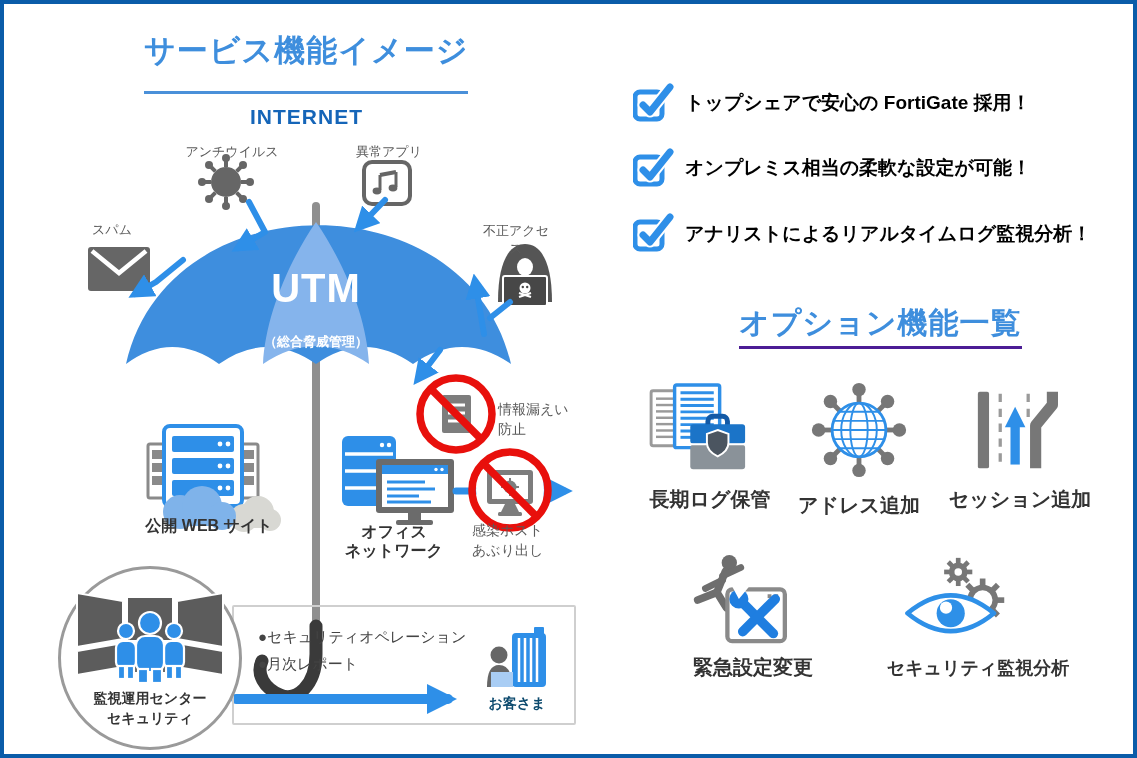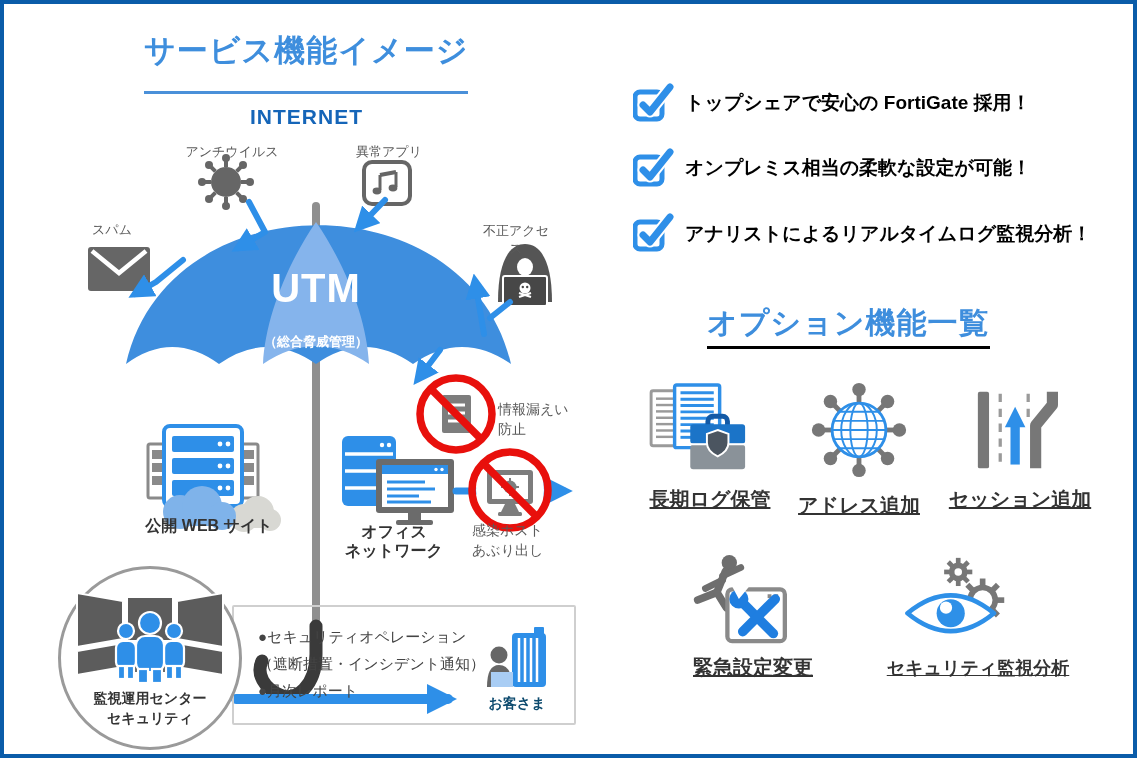--- a/index.html
+++ b/index.html
@@ -23,24 +23,24 @@
   .soc-circle{
     left:54px;top:562px;width:178px;height:178px;border:3px solid #9a9a9a;border-radius:50%;
     background:#fff;z-index:6;
   }
   .soc-label{left:0;top:119px;width:178px;font-size:14px;font-weight:bold;color:#333;line-height:20px;}
   .ops-box{left:228px;top:601px;width:340px;height:116px;border:2px solid #cfcfcf;border-radius:2px;z-index:2;}
   .ops-lines{left:254px;top:619px;font-size:15px;color:#444;line-height:27px;z-index:3;}
   .customer-label{left:478px;top:691px;width:70px;font-size:14px;font-weight:bold;color:#0c4a6e;z-index:4;}
   .check-row-text{font-size:19px;font-weight:600;color:#000000;z-index:2;white-space:nowrap;}
   .options-title{
-    left:703px;top:299px;font-size:30px;font-weight:bold;color:#3e8edd;letter-spacing:1px;
-    border-bottom:3px solid #000000;padding-bottom:2px;z-index:2;
+    left:735px;top:299px;font-size:30px;font-weight:bold;color:#3e8edd;letter-spacing:1px;
+    border-bottom:3px solid #4c1d95;padding-bottom:2px;z-index:2;
   }
-  .opt-label{font-size:20px;font-weight:bold;color:#333;z-index:2;white-space:nowrap;text-decoration:underline;}
+  .opt-label{font-size:20px;font-weight:bold;color:#333;z-index:2;white-space:nowrap;}
   svg{display:block;}
 </style>
 </head>
 <body>
 
 <div id="frame">
 
   <div class="abs title">サービス機能イメージ</div>
   <div class="abs internet">INTERNET</div>
 
@@ -217,21 +217,20 @@
 
   <div class="abs asset-label ctr" style="left:138px;top:512px;width:134px;">公開 WEB サイト</div>
   <div class="abs asset-label ctr" style="left:338px;top:518px;width:104px;">
     <div>オフィス</div>
     <div>ネットワーク</div>
   </div>
 
   <div class="abs ops-box"></div>
   <div class="abs ops-lines">
     <div>●セキュリティオペレーション</div>
-    <div>（遮断措置・インシデント通知）</div>
     <div>●月次レポート</div>
   </div>
 
   <svg class="abs" style="left:482px;top:621px;z-index:3;" width="62" height="68" viewBox="0 0 62 68">
     <rect x="48" y="2" width="10" height="8" rx="1" fill="#2e8fe8"></rect>
     <rect x="26" y="8" width="34" height="54" rx="4" fill="#2e8fe8"></rect>
     <line x1="33" y1="13" x2="33" y2="57" stroke="#fff" stroke-width="2.5"></line>
     <line x1="39" y1="13" x2="39" y2="57" stroke="#fff" stroke-width="2.5"></line>
     <line x1="45" y1="13" x2="45" y2="57" stroke="#fff" stroke-width="2.5"></line>
     <line x1="51" y1="13" x2="51" y2="57" stroke="#fff" stroke-width="2.5"></line>

